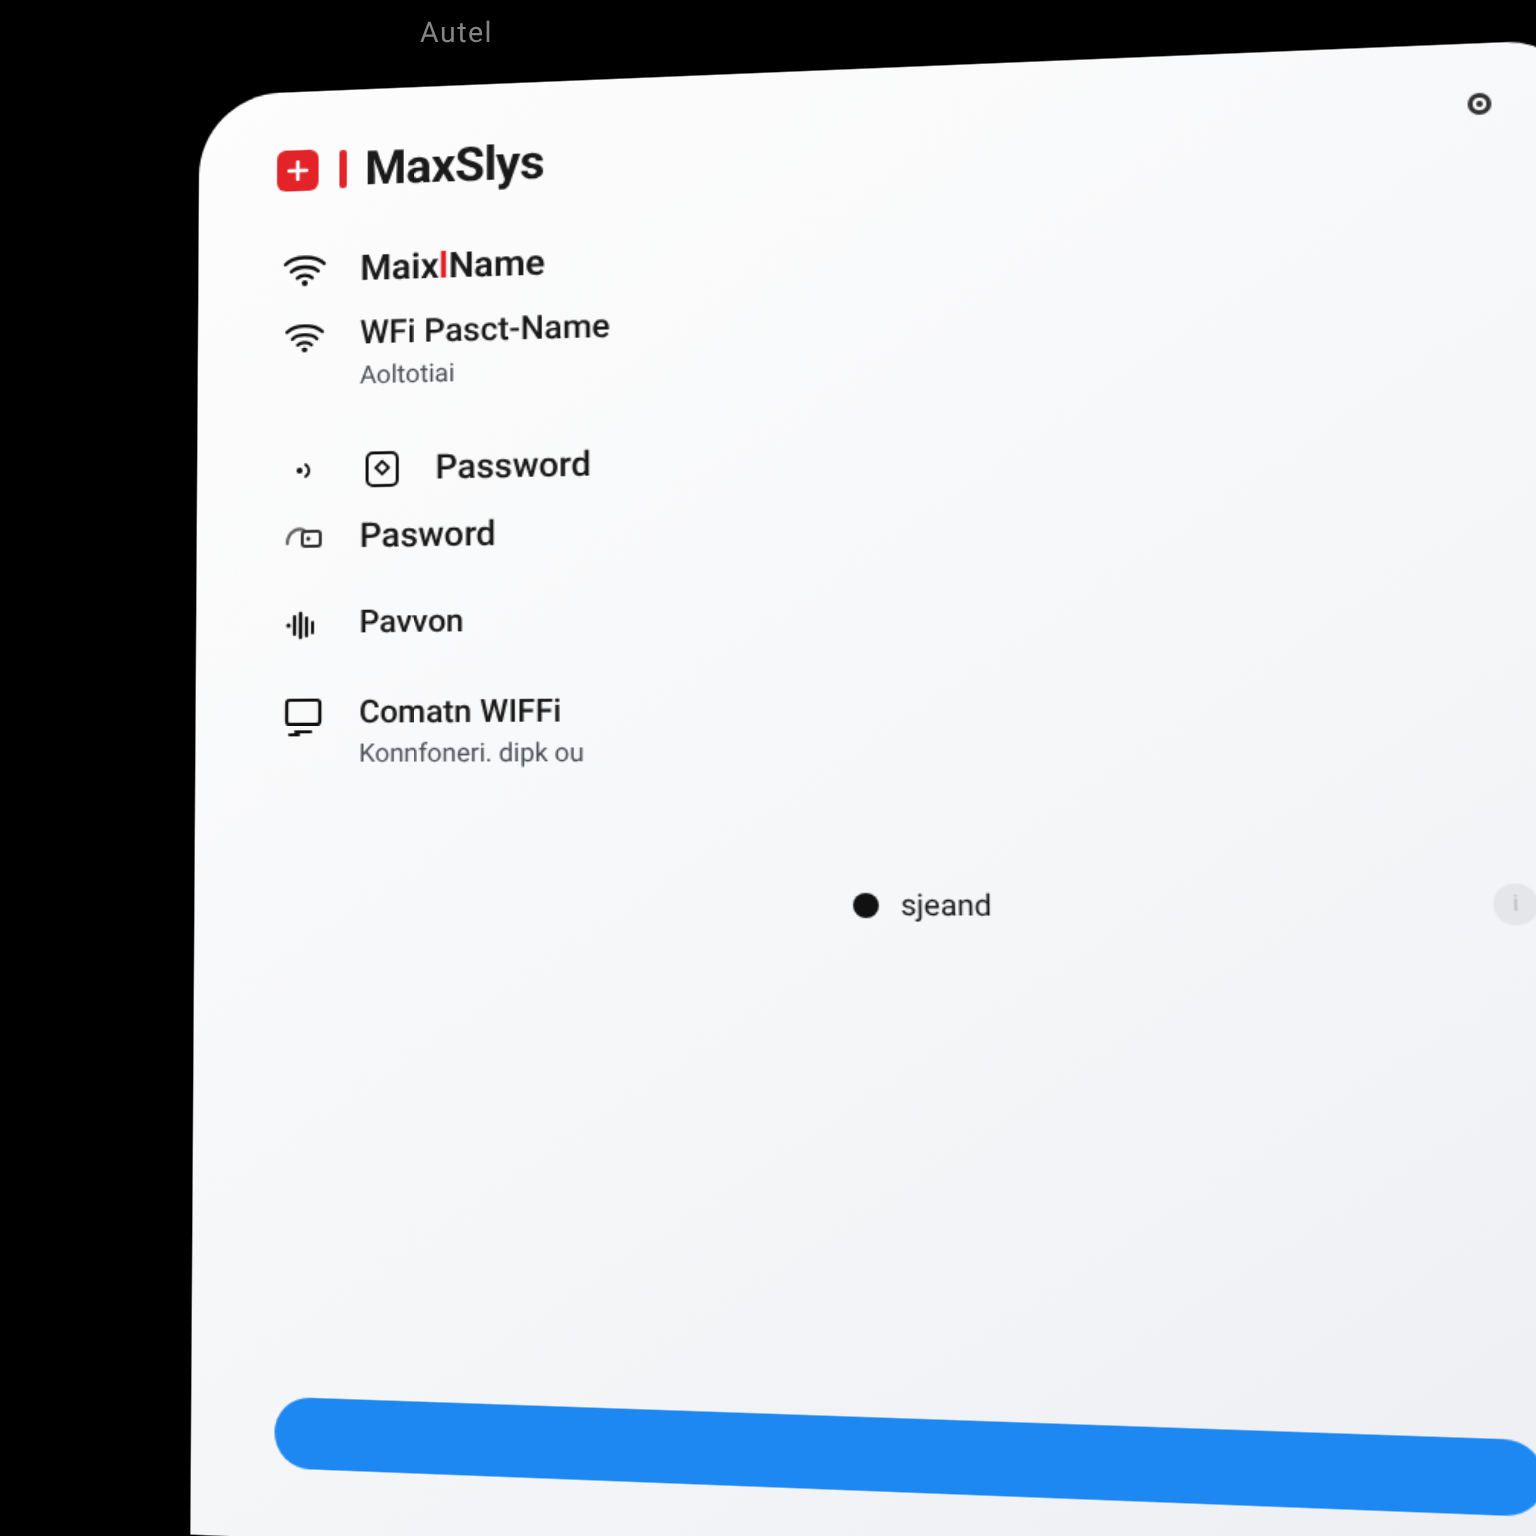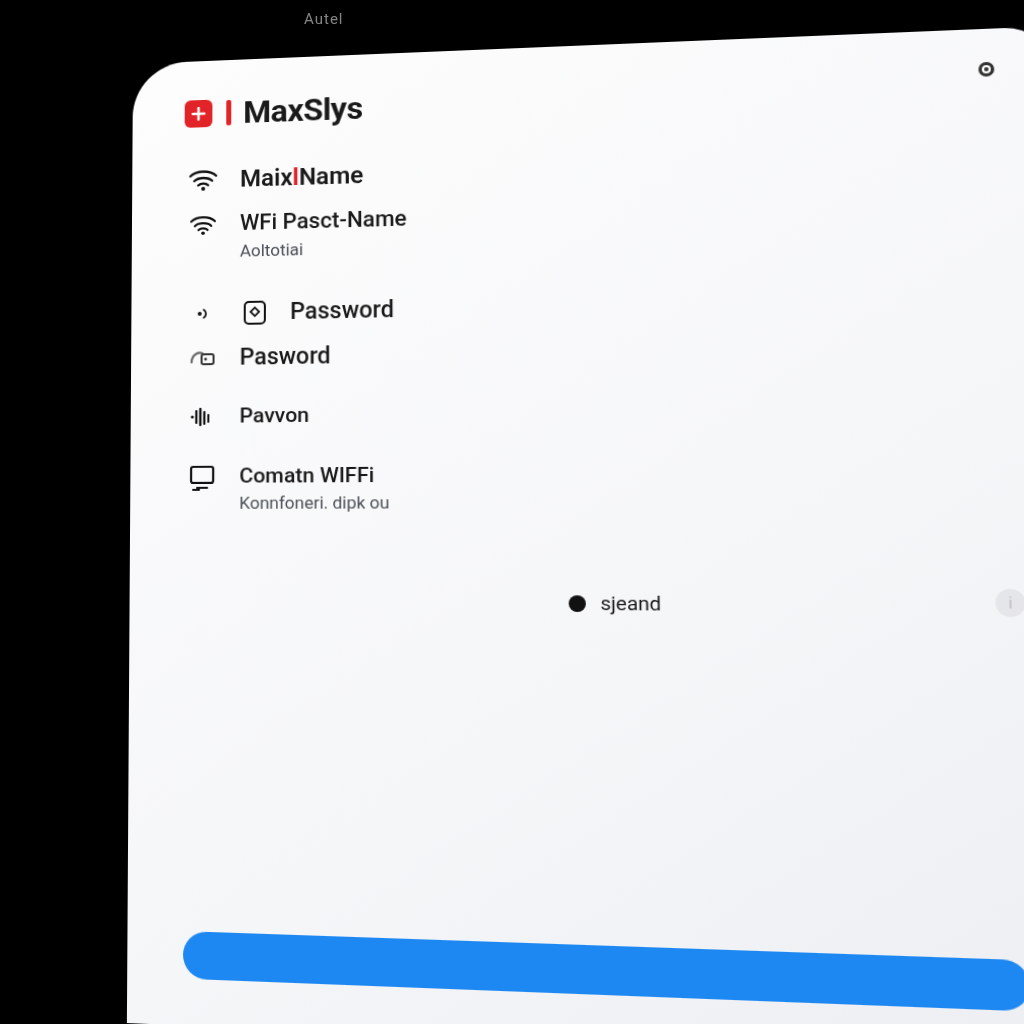--- a/index.html
+++ b/index.html
@@ -13,23 +13,22 @@
       background: #000;
       font-family: -apple-system, BlinkMacSystemFont, "Segoe UI", Roboto, Arial, sans-serif;
       overflow: hidden;
       position: relative;
     }
     .status-bar {
       position: absolute;
       top: 10px;
       left: 280px;
       color: #888;
-      font-size: 15px;
+      font-size: 19px;
       letter-spacing: 1px;
-      margin-left: 24px;
     }
     .panel {
       position: absolute;
       top: 55px;
       left: 130px;
       width: 870px;
       height: 960px;
       background: linear-gradient(145deg, #fdfdfd 0%, #f5f6f8 60%, #eceef2 100%);
       border-radius: 55px 40px 0 0;
       transform: perspective(1400px) rotateY(-7deg) rotateX(3deg);

